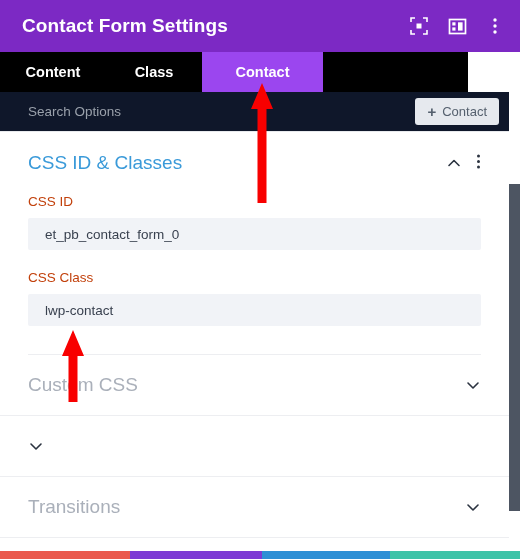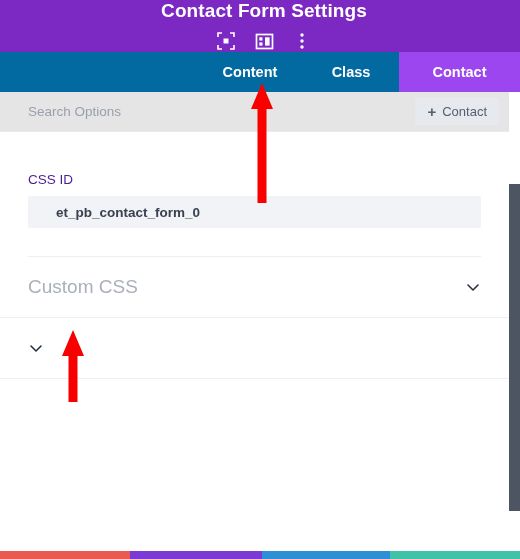--- a/index.html
+++ b/index.html
@@ -22,21 +22,20 @@
 
   
   .header {
     position: absolute;
     left: 0; top: 0;
     width: 520px; height: 52px;
     background: #7c29c4;
     display: flex;
     align-items: center;
     padding: 0 14px 0 22px;
-    flex-direction: column;
   }
   .header-title {
     color: #ffffff;
     font-size: 19px;
     font-weight: bold;
     letter-spacing: .1px;
     flex: 1;
     white-space: nowrap;
   }
   .header-actions {
@@ -48,25 +47,24 @@
     width: 22px; height: 22px;
     display: flex; align-items: center; justify-content: center;
     cursor: pointer;
   }
   .hicon svg { display: block; }
 
   
   .tabs {
     position: absolute;
     left: 0; top: 52px;
-    width: 520px; height: 40px;
-    background: #0369a1;
+    width: 468px; height: 40px;
+    background: #000000;
     display: flex;
     align-items: stretch;
-    justify-content: flex-end;
   }
   .tab {
     display: flex;
     align-items: center;
     justify-content: center;
     color: #ffffff;
     font-size: 14.5px;
     font-weight: bold;
     cursor: pointer;
     white-space: nowrap;
@@ -76,21 +74,21 @@
   .tab-advanced {
     width: 121px;
     background: #9b46ef;
   }
 
   
   .searchbar {
     position: absolute;
     left: 0; top: 92px;
     width: 509px; height: 40px;
-    background: #e5e5e5;
+    background: #0f172a;
     border-bottom: 1px solid #e8eaed;
     display: flex;
     align-items: center;
     padding: 0 10px 0 28px;
   }
   .search-input {
     flex: 1;
     border: none;
     outline: none;
     background: transparent;
@@ -137,35 +135,34 @@
     font-size: 19px;
     font-weight: normal;
   }
   .head-icons { display: flex; align-items: center; gap: 14px; }
   .chev { width: 16px; height: 16px; cursor: pointer; }
   .kebab-dark { cursor: pointer; }
 
   .field { margin-top: 20px; }
   .field-label {
     font-size: 13.5px;
-    color: #4c1d95;
+    color: #c2410c;
     margin-bottom: 9px;
   }
   .field-input {
     width: 100%;
     height: 32px;
     background: #f1f3f7;
     border: none;
     outline: none;
     border-radius: 2px;
-    padding: 0 28px;
+    padding: 0 17px;
     font-family: "Liberation Sans", sans-serif;
     font-size: 13.5px;
     color: #39414f;
-    font-weight: bold;
   }
 
   .divider {
     height: 1px;
     background: #edeef1;
     margin-top: 28px;
   }
 
   .section-closed {
     height: 61px;
@@ -264,26 +261,47 @@
     <input class="search-input" type="text" placeholder="Search Options" style="">
     <button class="filter-btn">
       <span class="filter-plus">+</span>
       <span>Contact</span>
     </button>
   </div>
 
   <div class="panel">
 
     <div class="section-open">
+      <div class="section-head">
+        <div class="section-title-open">CSS ID &amp; Classes</div>
+        <div class="head-icons">
+          <span class="chev">
+            <svg width="16" height="16" viewBox="0 0 16 16">
+              <path d="M3 10.5 L8 5.5 L13 10.5" fill="none" stroke="#2b3340" stroke-width="1.6" stroke-linecap="round" stroke-linejoin="round"></path>
+            </svg>
+          </span>
+          <span class="kebab-dark">
+            <svg width="5" height="17" viewBox="0 0 5 17">
+              <circle cx="2.5" cy="3" r="1.5" fill="#2b3340"></circle>
+              <circle cx="2.5" cy="8.5" r="1.5" fill="#2b3340"></circle>
+              <circle cx="2.5" cy="14" r="1.5" fill="#2b3340"></circle>
+            </svg>
+          </span>
+        </div>
+      </div>
 
       <div class="field">
         <div class="field-label">CSS ID</div>
         <input class="field-input" type="text" value="et_pb_contact_form_0" style="">
       </div>
 
+      <div class="field">
+        <div class="field-label">CSS Class</div>
+        <input class="field-input" type="text" value="lwp-contact" style="">
+      </div>
 
       <div class="divider"></div>
     </div>
 
     <div class="section-closed">
       <div class="section-title-closed">Custom CSS</div>
       <span class="chev">
         <svg width="16" height="16" viewBox="0 0 16 16">
           <path d="M3 6 L8 11 L13 6" fill="none" stroke="#2b3340" stroke-width="1.6" stroke-linecap="round" stroke-linejoin="round"></path>
         </svg>
@@ -291,20 +309,28 @@
     </div>
 
     <div class="section-closed">
       <span class="chev">
         <svg width="16" height="16" viewBox="0 0 16 16">
           <path d="M3 6 L8 11 L13 6" fill="none" stroke="#2b3340" stroke-width="1.6" stroke-linecap="round" stroke-linejoin="round"></path>
         </svg>
       </span>
     </div>
 
+    <div class="section-closed">
+      <div class="section-title-closed">Transitions</div>
+      <span class="chev">
+        <svg width="16" height="16" viewBox="0 0 16 16">
+          <path d="M3 6 L8 11 L13 6" fill="none" stroke="#2b3340" stroke-width="1.6" stroke-linecap="round" stroke-linejoin="round"></path>
+        </svg>
+      </span>
+    </div>
 
   </div>
 
   <div class="scrollbar-track">
     <div class="scrollbar-thumb"></div>
   </div>
 
   <div class="bottom-bar">
     <div class="bb-seg" style="background: rgb(234, 90, 78); width: 130px;"></div>
     <div class="bb-seg" style="background: rgb(124, 58, 212); width: 132px;"></div>

